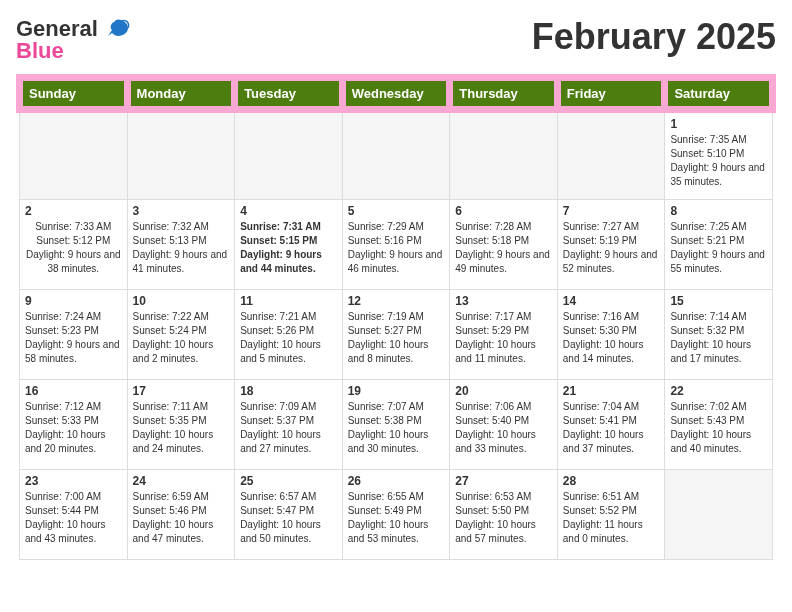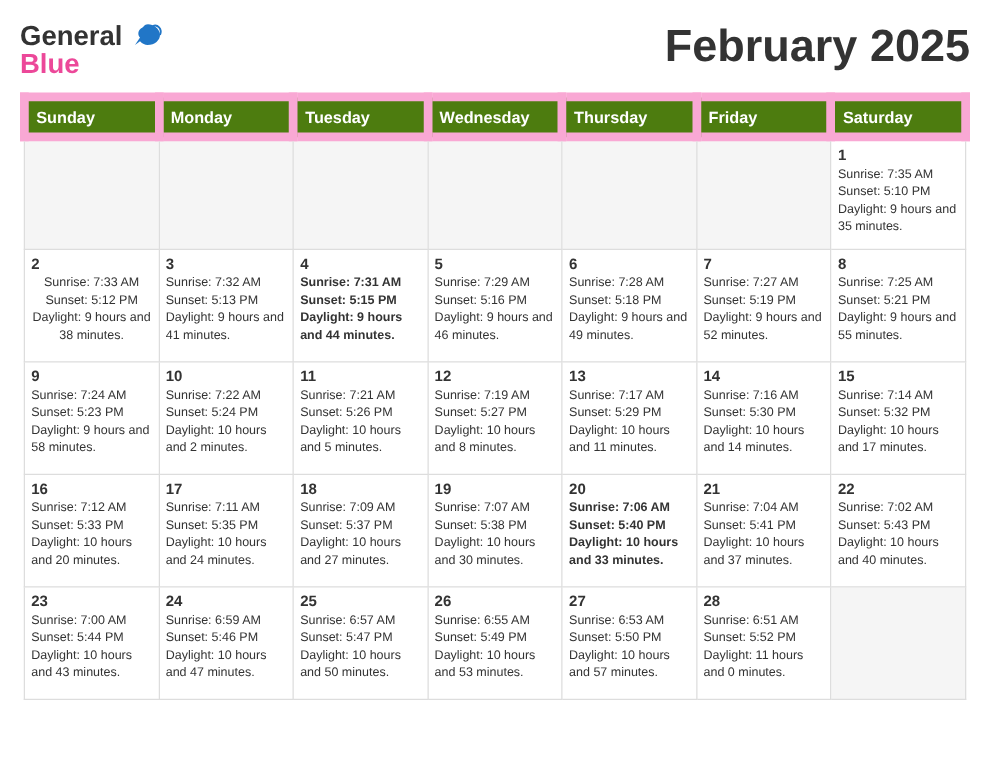--- a/index.html
+++ b/index.html
@@ -230,21 +230,21 @@
 Daylight: 10 hours and 27 minutes.</div>
         </td>
         <td>
           <span class="day-num">19</span>
           <div class="day-info" style="white-space: pre-wrap;">Sunrise: 7:07 AM
 Sunset: 5:38 PM
 Daylight: 10 hours and 30 minutes.</div>
         </td>
         <td>
           <span class="day-num">20</span>
-          <div class="day-info" style="white-space: pre-wrap; font-weight: bold;">Sunrise: 7:06 AM
+          <div class="day-info" style="white-space: pre-wrap;">Sunrise: 7:06 AM
 Sunset: 5:40 PM
 Daylight: 10 hours and 33 minutes.</div>
         </td>
         <td>
           <span class="day-num">21</span>
           <div class="day-info" style="white-space: pre-wrap;">Sunrise: 7:04 AM
 Sunset: 5:41 PM
 Daylight: 10 hours and 37 minutes.</div>
         </td>
         <td>

